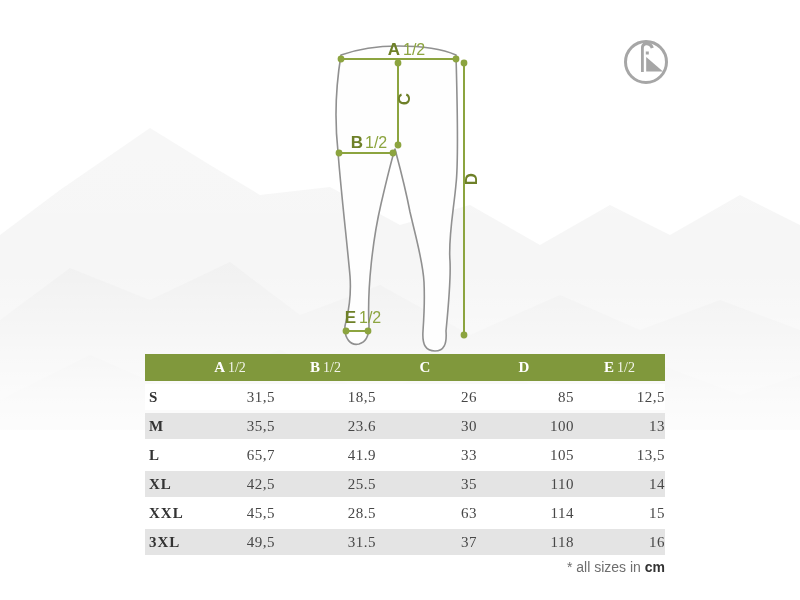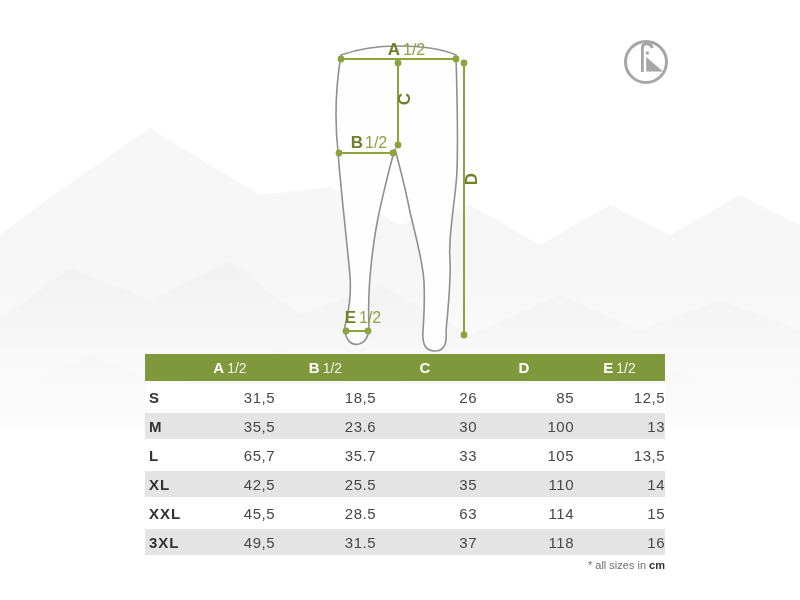--- a/index.html
+++ b/index.html
@@ -11,33 +11,33 @@
            background:linear-gradient(to bottom,
              rgba(255,255,255,.9) 0%, rgba(255,255,255,.35) 22%,
              rgba(255,255,255,.25) 45%, rgba(255,255,255,.8) 66%, #ffffff 78%);}
   
   .diagram-layer{position:absolute;left:0;top:0;width:800px;height:600px;z-index:2;}
   .lbl-bold{font-family:"Liberation Sans",sans-serif;font-weight:bold;font-size:17px;fill:#6E8028;}
   .lbl-light{font-family:"Liberation Sans",sans-serif;font-weight:normal;font-size:16px;fill:#8CA43F;}
   
   .size-table-wrap{position:absolute;left:145px;top:351px;z-index:3;}
   table.size-table{border-collapse:separate;border-spacing:0 3px;width:520px;table-layout:fixed;}
-  table.size-table th,table.size-table td{padding:0;margin:0;}
+  table.size-table th,table.size-table td{padding:0;margin:0;font-family:Liberation Serif, serif;}
   tr.head-row th{background:#80983C;height:27px;color:#ffffff;font-size:15px;
                  text-align:center;vertical-align:middle;font-weight:bold;}
   tr.head-row th .hsuf{font-weight:normal;opacity:.9;margin-left:3px;font-size:14px;}
   tr.data-row td{height:26px;vertical-align:middle;text-align:right;
                  font-size:15px;color:#474747;letter-spacing:.5px;}
   tr.data-row td.size-cell{text-align:left;padding-left:4px;font-weight:bold;
                            color:#333333;letter-spacing:1px;}
   tr.row-odd td{background:#ffffff;}
   tr.row-even td{background:#E4E4E4;}
   
   .footnote{position:absolute;left:345px;top:559px;width:320px;z-index:3;
-            text-align:right;font-size:11px;color:#6e6e6e;}
+            text-align:right;font-size:14px;color:#6e6e6e;}
   .footnote b{color:#333333;}
 </style>
 </head>
 <body>
 
 <div class="stage">
 
   <svg class="bg" viewBox="0 0 800 600" xmlns="http://www.w3.org/2000/svg">
     <polygon fill="#efefef" opacity="0.75" points="0,235 60,190 150,128 210,165 260,195 330,187 400,225 470,205 540,245 610,205 670,235 740,195 800,225 800,430 0,430"></polygon>
     <polygon fill="#e9e9e9" opacity="0.6" points="0,320 70,268 150,300 230,262 300,315 380,285 470,335 560,295 640,330 720,300 800,330 800,430 0,430"></polygon>
@@ -147,21 +147,21 @@
         <td class="size-cell">M</td>
         <td>35,5</td>
         <td>23.6</td>
         <td>30</td>
         <td>100</td>
         <td>13</td>
       </tr>
       <tr class="data-row row-odd">
         <td class="size-cell">L</td>
         <td>65,7</td>
-        <td>35.7</td>
+        <td>41.9</td>
         <td>33</td>
         <td>105</td>
         <td>13,5</td>
       </tr>
       <tr class="data-row row-even">
         <td class="size-cell">XL</td>
         <td>42,5</td>
         <td>25.5</td>
         <td>35</td>
         <td>110</td>

